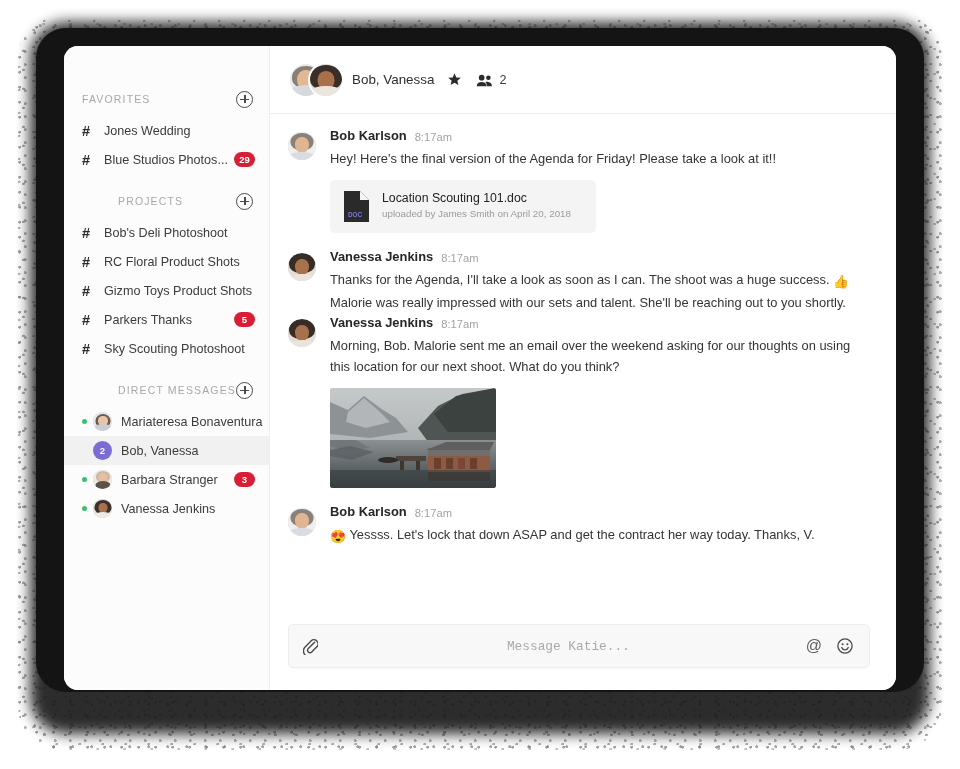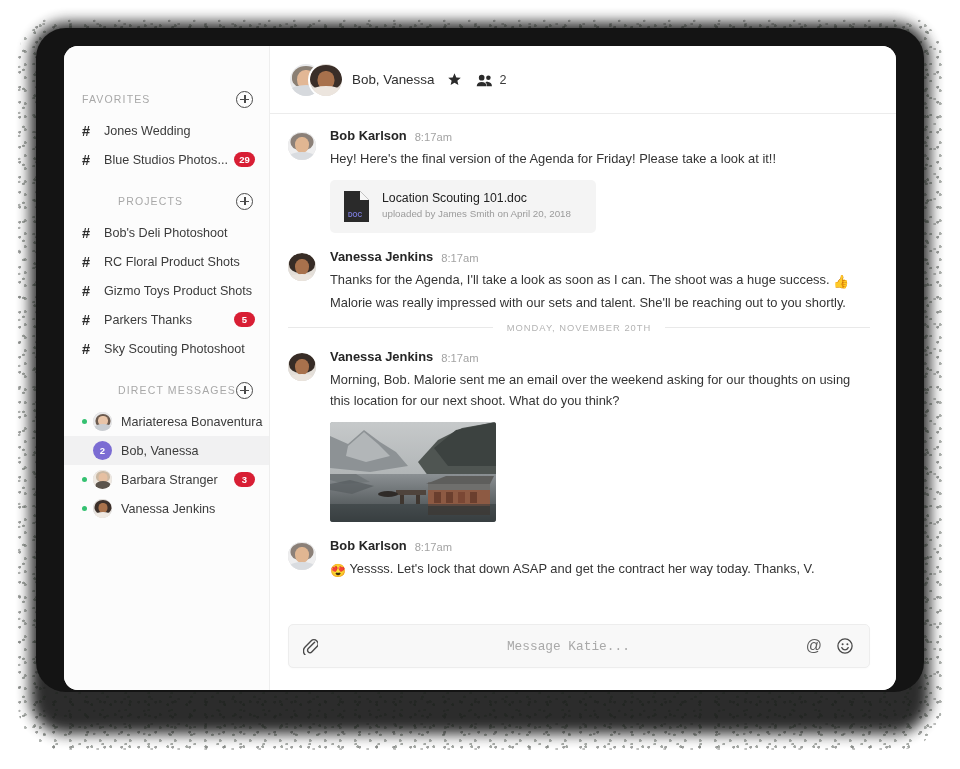--- a/index.html
+++ b/index.html
@@ -530,25 +530,20 @@
               <span class="msg-time">8:17am</span>
             </div>
             <div class="msg-text">
               <span>Thanks for the Agenda, I'll take a look as soon as I can. The shoot was a huge success.</span>
               <span class="emoji">👍</span><br>
               <span>Malorie was really impressed with our sets and talent. She'll be reaching out to you shortly.</span>
             </div>
           </div>
         </div>
 
-        <div class="date-div">
-          <span class="line"></span>
-          <span class="label">MONDAY, NOVEMBER 20TH</span>
-          <span class="line"></span>
-        </div>
 
         <div class="msg msg-block">
           <span class="msg-avatar">
             <span class="face">
               <span class="bg" style="background:#e3ded8"></span>
               <span class="hair" style="width:26px;height:20px;top:0px;background:#372c26"></span>
               <span class="skin" style="width:14px;height:16px;top:6px;background:#a8714c"></span>
               <span class="body" style="width:24px;height:7px;background:#ebe4dd"></span>
             </span>
           </span>

